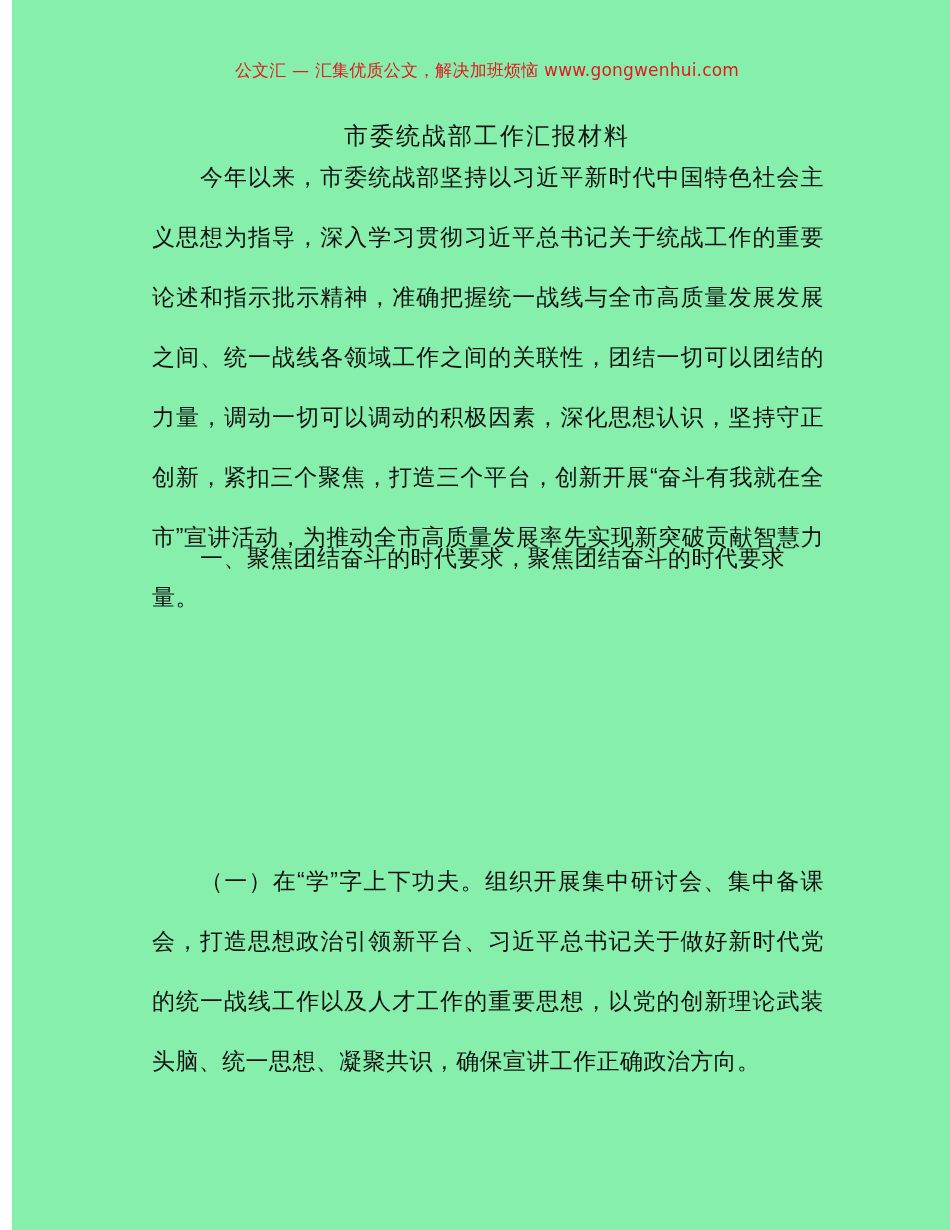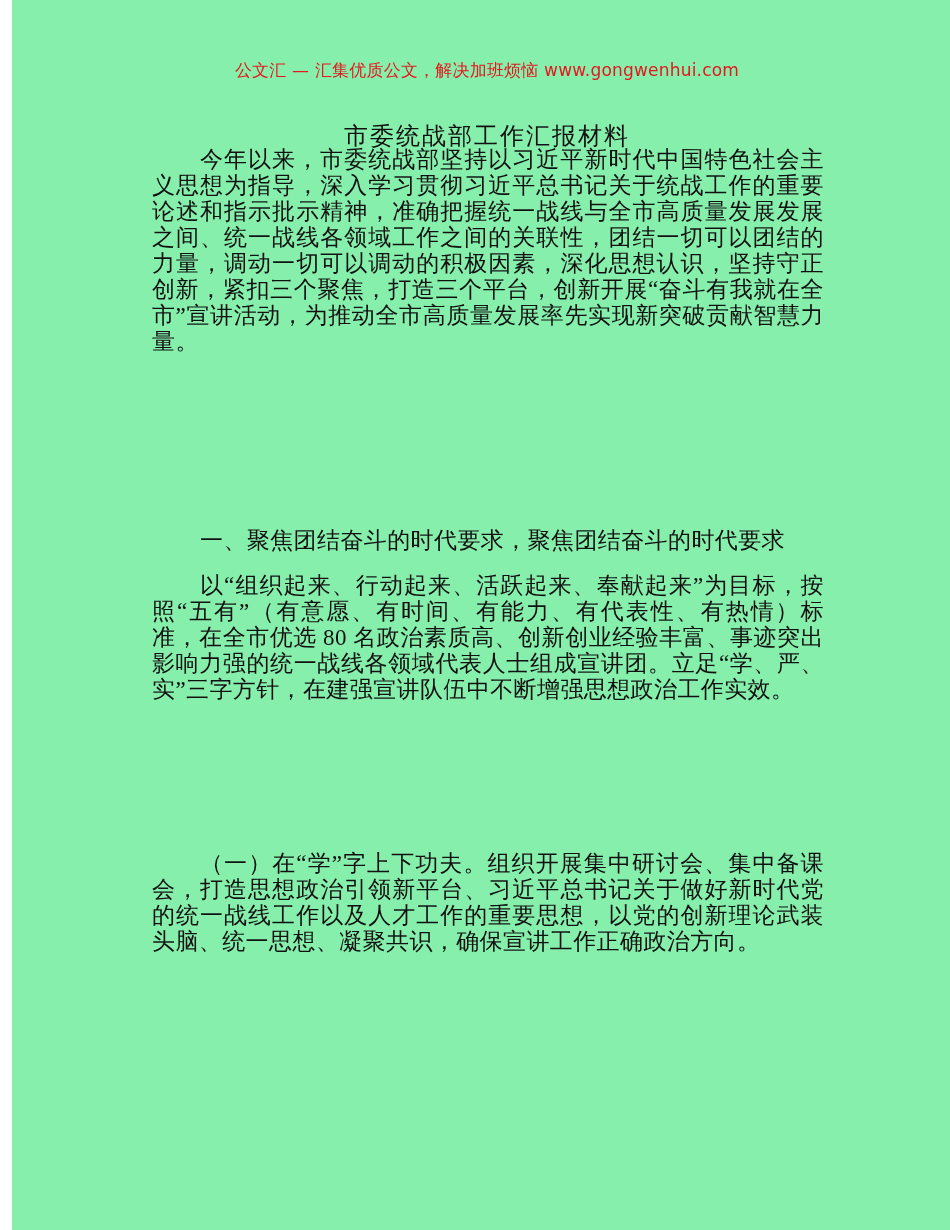--- a/index.html
+++ b/index.html
@@ -10,22 +10,22 @@
     font-family:"DejaVu Sans", sans-serif; font-size:17px; color:#e5171f;
     line-height:26px; letter-spacing:0.2px;
   }
   .doc-title {
     position:absolute; left:0; top:114px; width:950px; text-align:center;
     font-family:"DejaVu Sans", sans-serif; font-size:24px; color:#111;
     line-height:44px; letter-spacing:2px;
   }
   .body-text {
     position:absolute; left:140px; width:672px;
-    font-family:Liberation Serif, serif; font-size:23px; color:#111;
-    line-height:26px; text-align:justify; text-align-last:left;
+    font-family:Liberation Sans, sans-serif; font-size:23px; color:#111;
+    line-height:60px; text-align:justify; text-align-last:left;
     letter-spacing:0.4px;
   }
   .body-text p { margin:0; text-indent:48px; }
   .para1 { top:147px; }
   .heading1 { top:528px; }
   .para2 { top:573px; }
   .para3 { top:851px; }
 </style>
 </head>
 <body>
@@ -33,19 +33,16 @@
 <div class="page">
   <div class="header-banner">公文汇 — 汇集优质公文，解决加班烦恼 www.gongwenhui.com</div>
   <div class="doc-title">市委统战部工作汇报材料</div>
 
   <div class="body-text para1">
     <p>今年以来，市委统战部坚持以习近平新时代中国特色社会主义思想为指导，深入学习贯彻习近平总书记关于统战工作的重要论述和指示批示精神，准确把握统一战线与全市高质量发展发展之间、统一战线各领域工作之间的关联性，团结一切可以团结的力量，调动一切可以调动的积极因素，深化思想认识，坚持守正创新，紧扣三个聚焦，打造三个平台，创新开展“奋斗有我就在全市”宣讲活动，为推动全市高质量发展率先实现新突破贡献智慧力量。</p>
   </div>
   <div class="body-text heading1">
     <p>一、聚焦团结奋斗的时代要求，聚焦团结奋斗的时代要求</p>
   </div>
-  <div class="body-text para2">
-    <p>以“组织起来、行动起来、活跃起来、奉献起来”为目标，按照“五有”（有意愿、有时间、有能力、有代表性、有热情）标准，在全市优选 80 名政治素质高、创新创业经验丰富、事迹突出影响力强的统一战线各领域代表人士组成宣讲团。立足“学、严、实”三字方针，在建强宣讲队伍中不断增强思想政治工作实效。</p>
-  </div>
   <div class="body-text para3">
     <p>（一）在“学”字上下功夫。组织开展集中研讨会、集中备课会，打造思想政治引领新平台、习近平总书记关于做好新时代党的统一战线工作以及人才工作的重要思想，以党的创新理论武装头脑、统一思想、凝聚共识，确保宣讲工作正确政治方向。</p>
   </div>
 </div>
 
 </body></html>

